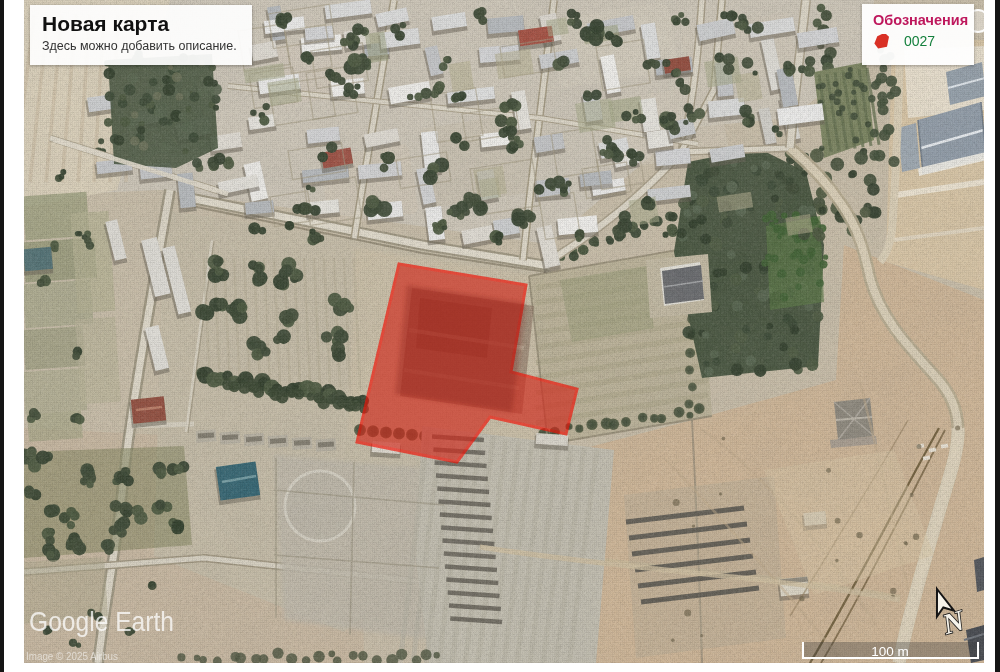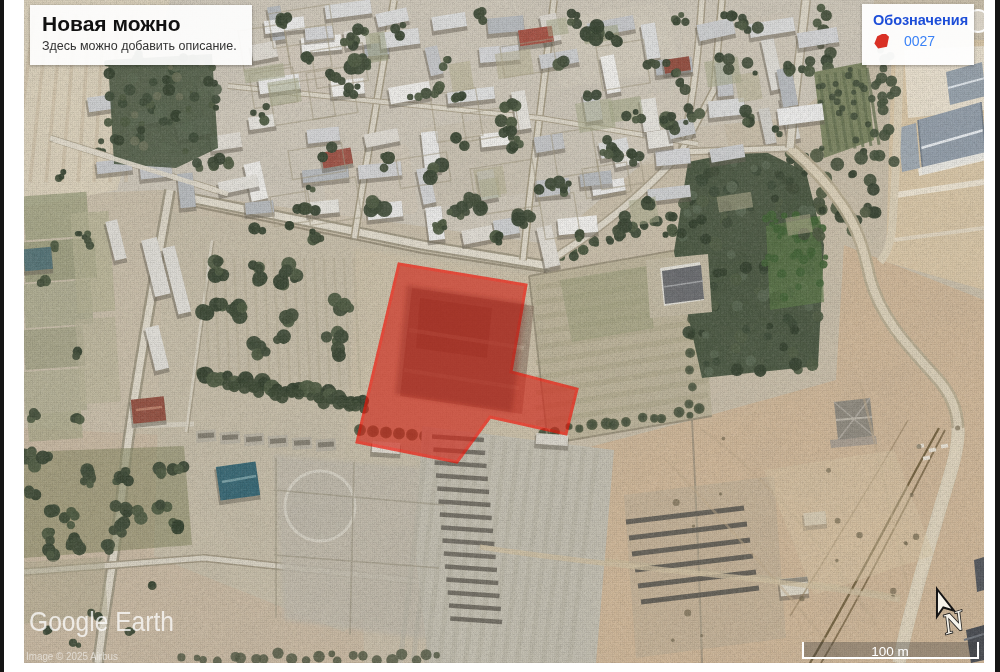--- a/index.html
+++ b/index.html
@@ -7,23 +7,23 @@
   #stage { position:relative; width:1000px; height:672px; background:#ffffff; }
   .barL { position:absolute; left:0; top:0; width:4px; height:672px; background:#151515; }
   .barR { position:absolute; left:995px; top:0; width:5px; height:672px; background:#151515; }
   #map { position:absolute; left:24px; top:0; width:960px; height:663px; overflow:hidden;text-decoration:underline; }
   .titlebox { position:absolute; left:30px; top:5px; width:222px; height:60px;
      background:rgba(255,255,255,0.92); box-shadow:0 1px 3px rgba(0,0,0,0.3); }
   .titlebox h1 { margin:7px 0 0 12px; font-size:21px; line-height:24px; color:#111; font-weight:bold; }
   .titlebox p { margin:3px 15px 0 12px; font-size:12.5px; color:#333; white-space:nowrap; }
   .legend { position:absolute; left:862px; top:4px; width:112px; height:61px;
      background:rgba(255,255,255,0.95); box-shadow:0 1px 3px rgba(0,0,0,0.3); }
-  .legend h2 { margin:8px 0 0 11px; font-size:14.5px; color:#1d4ed8; white-space:nowrap; font-weight:bold; }
+  .legend h2 { margin:8px 0 0 11px; font-size:14.5px; color:#be185d; white-space:nowrap; font-weight:bold; }
   .legrow { margin:5px 0 0 12px; display:flex; align-items:center; }
-  .legrow span { font-size:14px; color:#3b82f6; margin-left:13px;text-align:center; }
+  .legrow span { font-size:14px; color:#15803d; margin-left:13px;text-align:center; }
   .helpcirc { position:absolute; left:966px; top:9px; width:20px; height:20px; border-radius:50%;
      background:rgba(255,255,255,0.35); border:2px solid rgba(255,255,255,0.9); }
 </style>
 </head>
 <body>
 <div id="stage">
 
   <div class="barL"></div>
 
   <div id="map">
@@ -1478,21 +1478,21 @@
 <g transform="translate(913,589) rotate(-19)">
 <path d="M 0 0 L 9 26 L 0 19.5 L -9 26 Z" fill="#f6f3ea" stroke="#151515" stroke-width="2" stroke-linejoin="miter"></path>
 </g>
 <text x="929" y="632" transform="rotate(-17 929 621)" font-family="Liberation Serif, serif" font-size="29" font-weight="bold" font-style="italic" fill="#f6f3ea" stroke="#151515" stroke-width="1.6" paint-order="stroke" text-anchor="middle">N</text>
     </svg>
   </div>
 
   <div class="helpcirc"></div>
 
   <div class="titlebox">
-    <h1>Новая можно</h1>
+    <h1>Новая карта</h1>
     <p>Здесь можно добавить описание.</p>
   </div>
 
   <div class="legend">
     <h2>Обозначения</h2>
     <div class="legrow">
 
       <svg width="17" height="15" viewBox="0 0 17 15">
           <polygon points="5,1 13,0 16,5 11,14 2,13 0,7" fill="#d93025" transform="rotate(-18 8 7)"></polygon>
         </svg>

